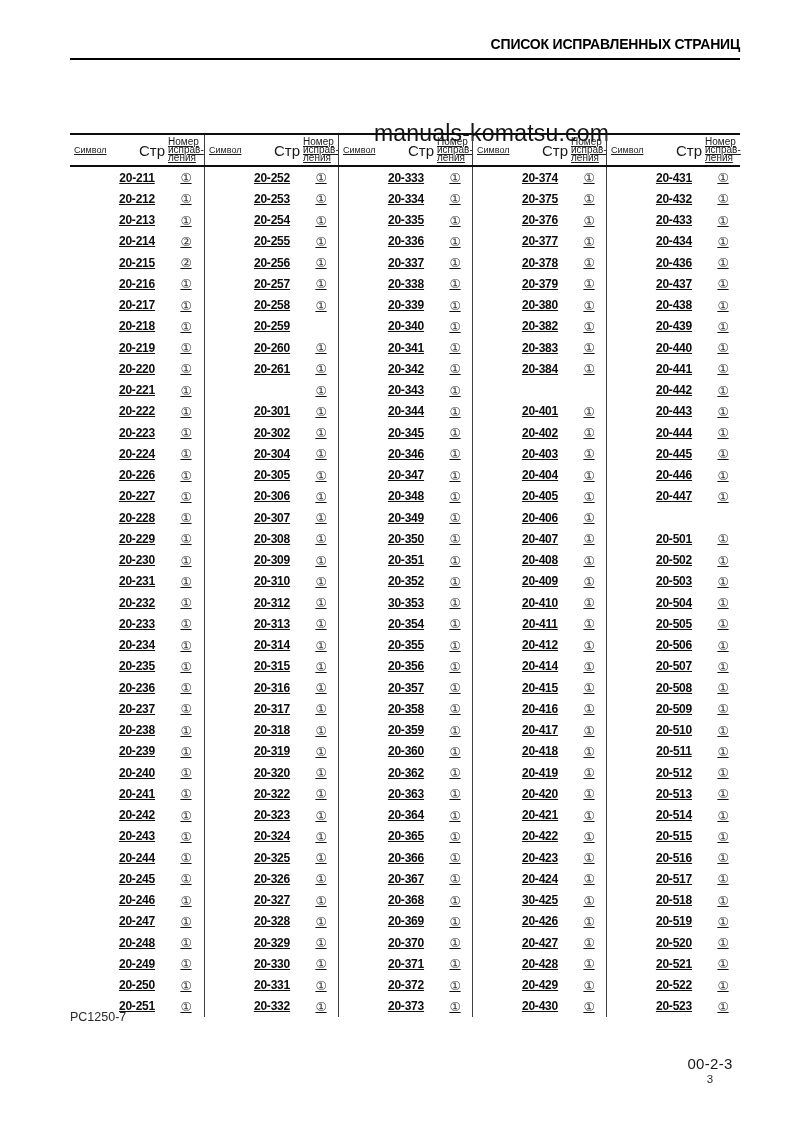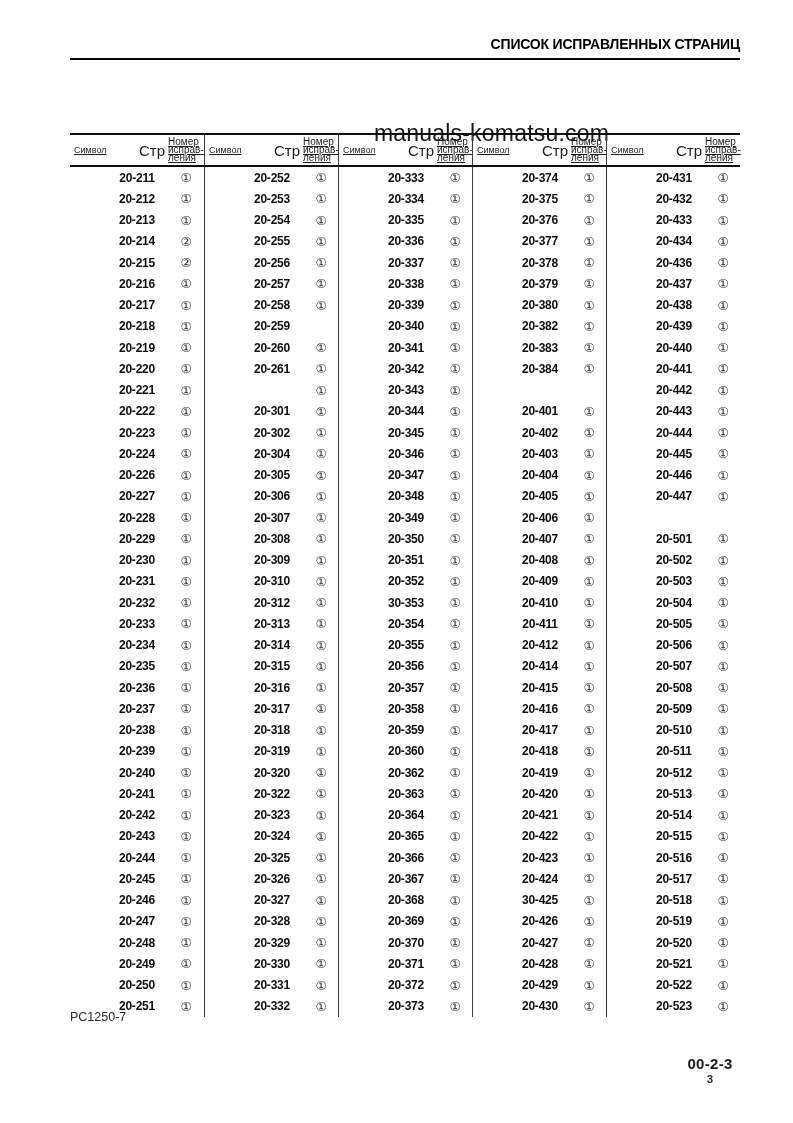--- a/index.html
+++ b/index.html
@@ -20,33 +20,33 @@
   .thead{
     display:grid;grid-template-columns:repeat(5,134px);
     border-top:2px solid #0e0e0e;border-bottom:2px solid #0e0e0e;
     height:34px;box-sizing:border-box;
   }
   .hgroup{display:grid;grid-template-columns:36px 62px 36px;align-items:center;box-sizing:border-box;}
   .hgroup.sep,.bgroup.sep{border-left:1px solid #3d3d3d;}
   .h-sym{font-size:9px;color:#1c1c1c;padding-left:4px;white-space:nowrap;text-decoration:underline;}
   .h-page{font-size:15px;color:#1c1c1c;text-align:center;transform:translateX(15px);}
   .h-rev{font-size:10px;line-height:8px;color:#1c1c1c;white-space:nowrap;text-decoration:underline;}
-  .tbody{display:grid;grid-template-columns:repeat(5,134px);}
+  .tbody{display:grid;grid-template-columns:repeat(5,134px);text-decoration:underline;}
   .bgroup{box-sizing:border-box;}
   .trow{display:grid;grid-template-columns:36px 62px 36px;height:21.25px;align-items:center;}
   .c-page{
     text-align:center;font-size:12px;font-weight:700;color:#0d0d0d;
     letter-spacing:-0.2px;white-space:nowrap;
   }
   .c-rev{
     text-align:center;font-family:"DejaVu Sans",sans-serif;
     font-size:12.5px;font-weight:400;color:#333;
   }
   .footer-left{position:absolute;left:70px;top:1010px;font-size:12.5px;color:#2b2b2b;text-align:right;}
-  .footer-right{position:absolute;right:50px;top:1055px;width:66px;text-align:center;font-weight:bold;}
+  .footer-right{position:absolute;right:50px;top:1055px;width:66px;text-align:center;}
   .footer-code{font-size:15px;color:#1a1a1a;letter-spacing:0.3px;}
   .footer-page{font-size:11.5px;color:#2b2b2b;margin-top:1px;}
 </style>
 </head>
 <body>
 
 <div class="page">
   <div class="doc-title">СПИСОК ИСПРАВЛЕННЫХ СТРАНИЦ</div>
   <div class="title-rule"></div>
   <div class="watermark">manuals-komatsu.com</div>

